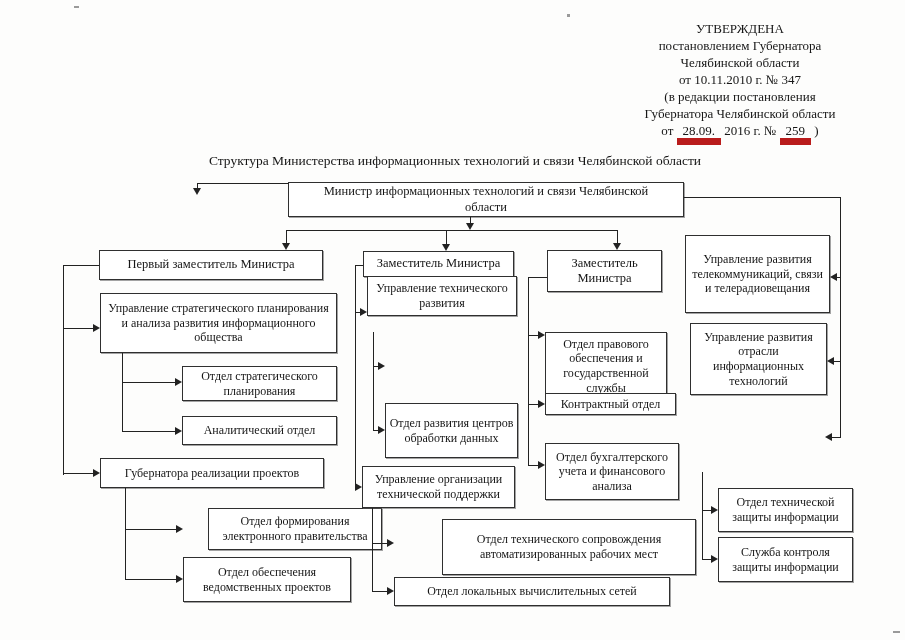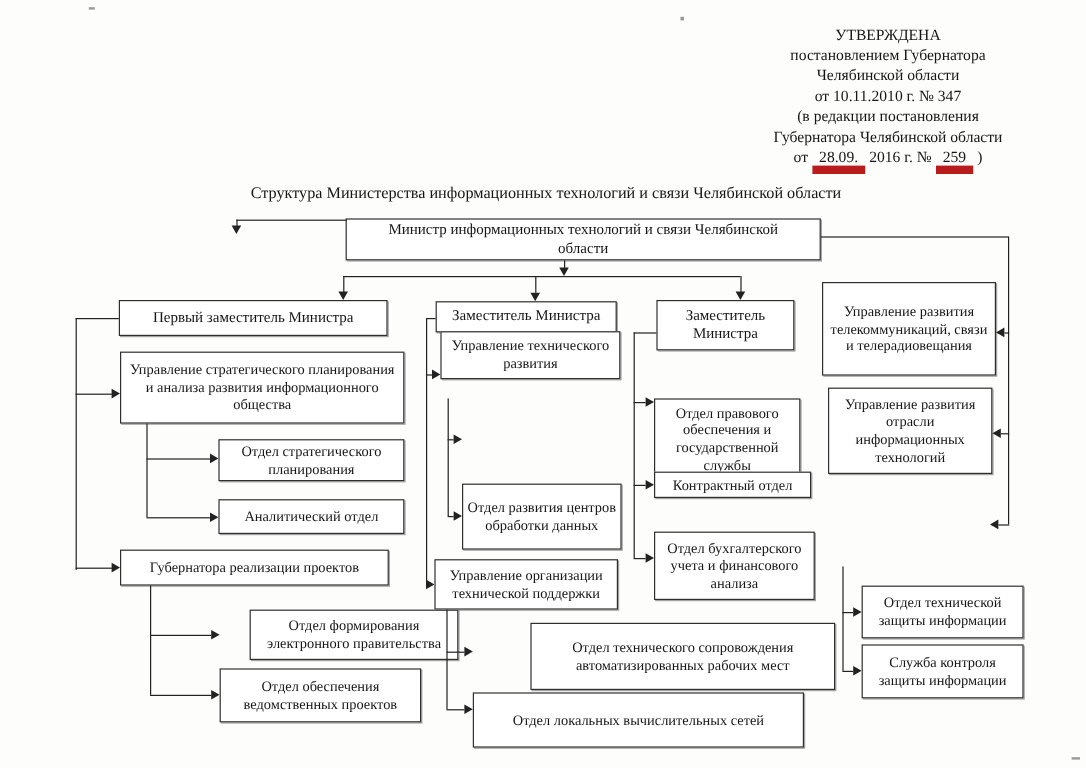--- a/index.html
+++ b/index.html
@@ -56,21 +56,21 @@
   <div class="box" style="left:182px;top:366px;width:155px;height:35px;">Отдел стратегического планирования</div>
   <div class="box" style="left:182px;top:416px;width:155px;height:29px;">Аналитический отдел</div>
   <div class="box" style="left:100px;top:458px;width:224px;height:30px;">Губернатора реализации проектов</div>
   <div class="box" style="left:183px;top:508px;width:174px;height:42px;margin-left:25px;">Отдел формирования электронного правительства</div>
   <div class="box" style="left:183px;top:557px;width:168px;height:45px;">Отдел обеспечения ведомственных проектов</div>
 
   <div class="box" style="left:367px;top:276px;width:150px;height:40px;">Управление технического развития</div>
   <div class="box" style="left:385px;top:403px;width:133px;height:55px;">Отдел развития центров обработки данных</div>
   <div class="box" style="left:362px;top:466px;width:153px;height:42px;">Управление организации технической поддержки</div>
   <div class="box" style="left:394px;top:519px;width:254px;height:56px;margin-left:48px;">Отдел технического сопровождения автоматизированных рабочих мест</div>
-  <div class="box" style="left:394px;top:577px;width:276px;height:46px;">Отдел локальных вычислительных сетей</div>
+  <div class="box" style="left:394px;top:577px;width:276px;height:29px;">Отдел локальных вычислительных сетей</div>
 
   <div class="box" style="left:545px;top:302px;width:122px;height:68px;margin-top:30px;">Отдел правового обеспечения и государственной службы</div>
   <div class="box" style="left:545px;top:393px;width:131px;height:22px;">Контрактный отдел</div>
   <div class="box" style="left:545px;top:443px;width:134px;height:57px;">Отдел бухгалтерского учета и финансового анализа</div>
 
   <div class="box" style="left:685px;top:235px;width:145px;height:78px;">Управление развития телекоммуникаций, связи и телерадиовещания</div>
   <div class="box" style="left:690px;top:323px;width:137px;height:72px;">Управление развития отрасли информационных технологий</div>
   <div class="box" style="left:718px;top:488px;width:135px;height:44px;">Отдел технической защиты информации</div>
   <div class="box" style="left:718px;top:537px;width:135px;height:45px;">Служба контроля защиты информации</div>
 

